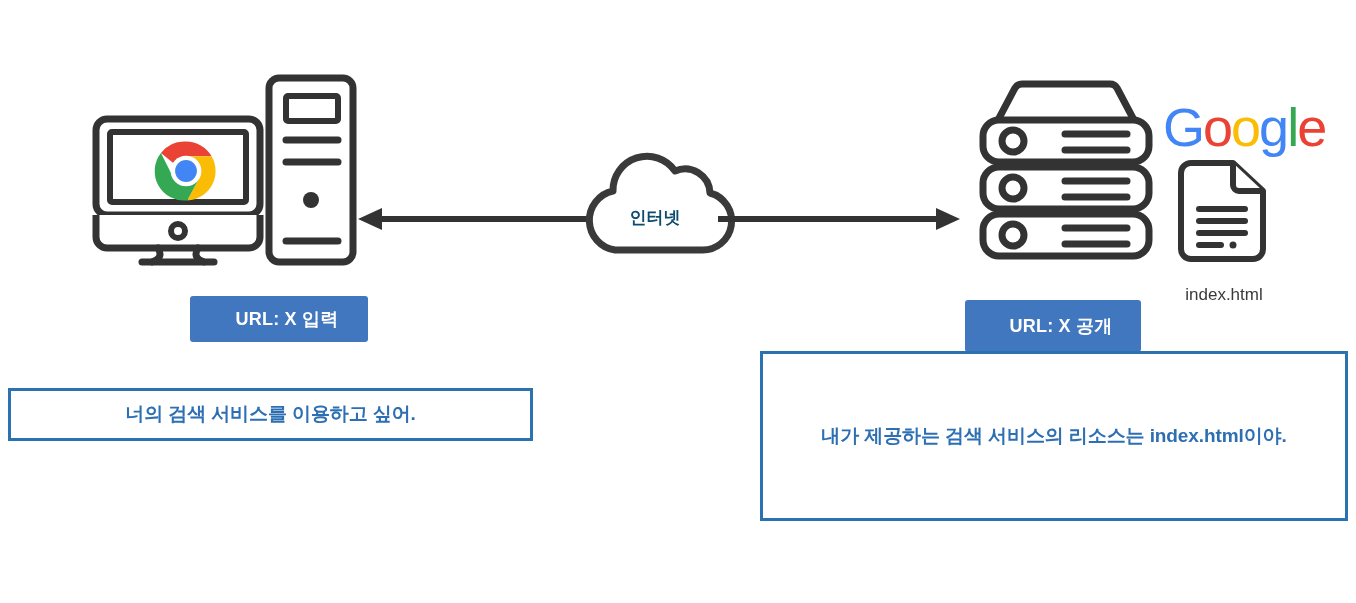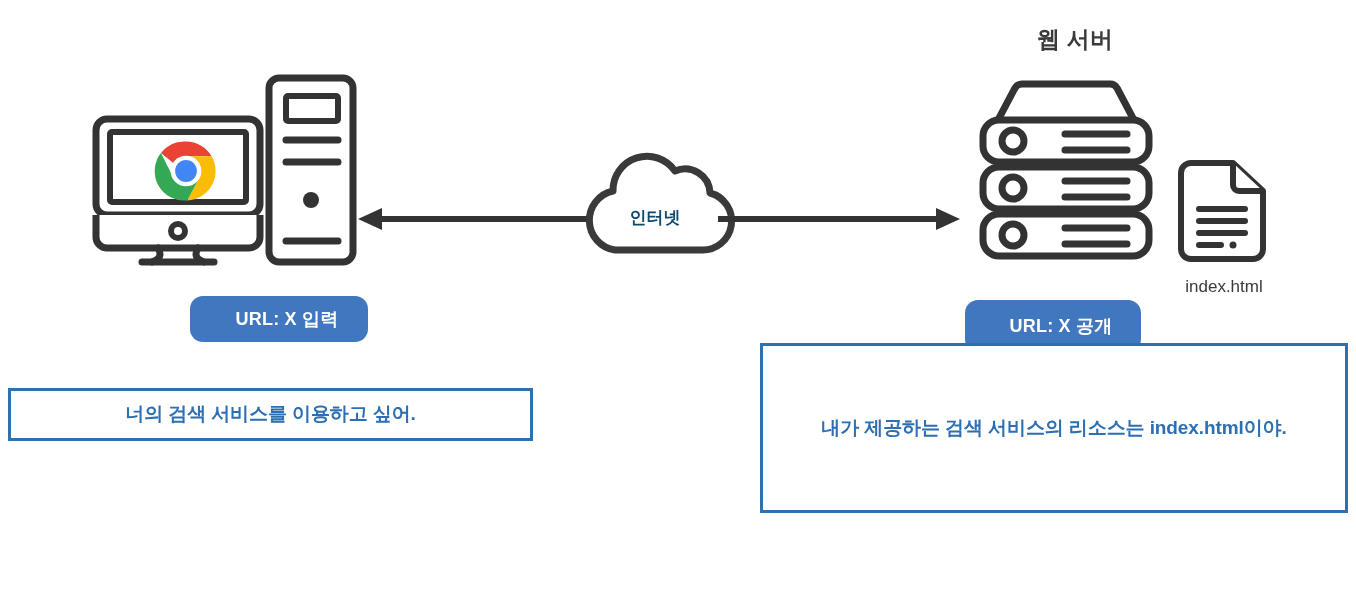--- a/index.html
+++ b/index.html
@@ -38,21 +38,21 @@
     text-align: center;
     white-space: nowrap;
   }
 
   
   .url-pill {
     background: #4077bf;
     color: #ffffff;
     font-size: 18px;
     font-weight: 700;
-    border-radius: 13px;
+    border-radius: 3px;
     display: flex;
     align-items: center;
     justify-content: center;
     white-space: nowrap;
     letter-spacing: 0.2px;
     box-sizing: border-box;
     padding-left: 16px;
   }
 
   
@@ -75,20 +75,21 @@
     letter-spacing: -0.1px;
   }
 
   
   .file-caption {
     font-size: 17px;
     font-weight: 400;
     color: #3a3a3a;
     text-align: center;
     white-space: nowrap;
+    margin-top: 8px;
   }
 
   svg { display: block; overflow: visible; }
 </style>
 </head>
 <body>
 
 <div id="canvas">
 
 
@@ -161,21 +162,20 @@
   </div>
   <div class="abs cloud-label" style="left:583px; top:206px; width:144px;">인터넷</div>
 
   <div class="abs" style="left:718px; top:206px;">
     <svg width="242" height="26" viewBox="0 0 242 26" aria-hidden="true">
       <line x1="0" y1="13" x2="224" y2="13" stroke="#333333" stroke-width="6"></line>
       <polygon points="242,13 218,2 218,24" fill="#333333"></polygon>
     </svg>
   </div>
 
-  <div class="abs section-title" style="left:975px; top:24px; width:200px;">웹 서버</div>
 
   <div class="abs" style="left:973px; top:78px;">
     <svg width="186" height="184" viewBox="0 0 186 184" aria-hidden="true">
 
       <path d="M24 44 L42 10 a8 8 0 0 1 7 -4 L137 6 a8 8 0 0 1 7 4 L162 44 Z" fill="#ffffff" stroke="#333333" stroke-width="7" stroke-linejoin="round"></path>
 
       <rect x="10" y="42" width="166" height="42" rx="16" ry="16" fill="#ffffff" stroke="#333333" stroke-width="7"></rect>
       <circle cx="40" cy="63" r="11" fill="#ffffff" stroke="#333333" stroke-width="7"></circle>
       <line x1="92" y1="56" x2="154" y2="56" stroke="#333333" stroke-width="7" stroke-linecap="round"></line>
       <line x1="92" y1="72" x2="154" y2="72" stroke="#333333" stroke-width="7" stroke-linecap="round"></line>
@@ -185,20 +185,24 @@
       <line x1="92" y1="103" x2="154" y2="103" stroke="#333333" stroke-width="7" stroke-linecap="round"></line>
       <line x1="92" y1="119" x2="154" y2="119" stroke="#333333" stroke-width="7" stroke-linecap="round"></line>
 
       <rect x="10" y="136" width="166" height="42" rx="16" ry="16" fill="#ffffff" stroke="#333333" stroke-width="7"></rect>
       <circle cx="40" cy="157" r="11" fill="#ffffff" stroke="#333333" stroke-width="7"></circle>
       <line x1="92" y1="150" x2="154" y2="150" stroke="#333333" stroke-width="7" stroke-linecap="round"></line>
       <line x1="92" y1="166" x2="154" y2="166" stroke="#333333" stroke-width="7" stroke-linecap="round"></line>
     </svg>
   </div>
 
+  <div class="abs" style="left:1163px; top:100px;">
+    <div id="google-word" style="font-size:54px; font-weight:400; letter-spacing:-2px;
+                font-family:'Liberation Sans','DejaVu Sans',sans-serif; line-height:1;"><span style="color: rgb(66, 133, 244);">G</span><span style="color: rgb(234, 67, 53);">o</span><span style="color: rgb(251, 188, 5);">o</span><span style="color: rgb(66, 133, 244);">g</span><span style="color: rgb(52, 168, 83);">l</span><span style="color: rgb(234, 67, 53);">e</span></div>
+  </div>
 
   <div class="abs" style="left:1177px; top:159px;">
     <svg width="90" height="104" viewBox="0 0 90 104" aria-hidden="true">
       <path d="M4 14 a10 10 0 0 1 10 -10 L56 4 L86 32 L86 90 a10 10 0 0 1 -10 10 L14 100 a10 10 0 0 1 -10 -10 Z" fill="#ffffff" stroke="#333333" stroke-width="6" stroke-linejoin="round"></path>
       <path d="M56 4 L56 26 a6 6 0 0 0 6 6 L86 32" fill="#ffffff" stroke="#333333" stroke-width="6" stroke-linejoin="round"></path>
       <line x1="22" y1="50" x2="68" y2="50" stroke="#333333" stroke-width="6" stroke-linecap="round"></line>
       <line x1="22" y1="62" x2="68" y2="62" stroke="#333333" stroke-width="6" stroke-linecap="round"></line>
       <line x1="22" y1="74" x2="68" y2="74" stroke="#333333" stroke-width="6" stroke-linecap="round"></line>
       <line x1="22" y1="86" x2="44" y2="86" stroke="#333333" stroke-width="6" stroke-linecap="round"></line>
       <circle cx="56" cy="86" r="3.5" fill="#333333"></circle>
@@ -208,17 +212,17 @@
   <div class="abs file-caption" style="left:1150px; top:277px; width:148px;">index.html</div>
 
   <div class="abs url-pill" style="left:190px; top:296px; width:178px; height:46px;">URL: X 입력</div>
 
   <div class="abs url-pill" style="left:965px; top:300px; width:176px; height:52px;">URL: X 공개</div>
 
   <div class="abs msg-box" style="left:8px; top:365px; width:525px; height:53px;margin-top:23px;">
     <div class="msg-line">너의 검색 서비스를 이용하고 싶어.</div>
   </div>
 
-  <div class="abs msg-box" style="left:760px; top:343px; width:588px; height:170px;">
+  <div class="abs msg-box" style="left:760px; top:351px; width:588px; height:170px;">
     <div class="msg-line">내가 제공하는 검색 서비스의 리소스는 index.html이야.</div>
   </div>
 
 </div>
 
 </body></html>

